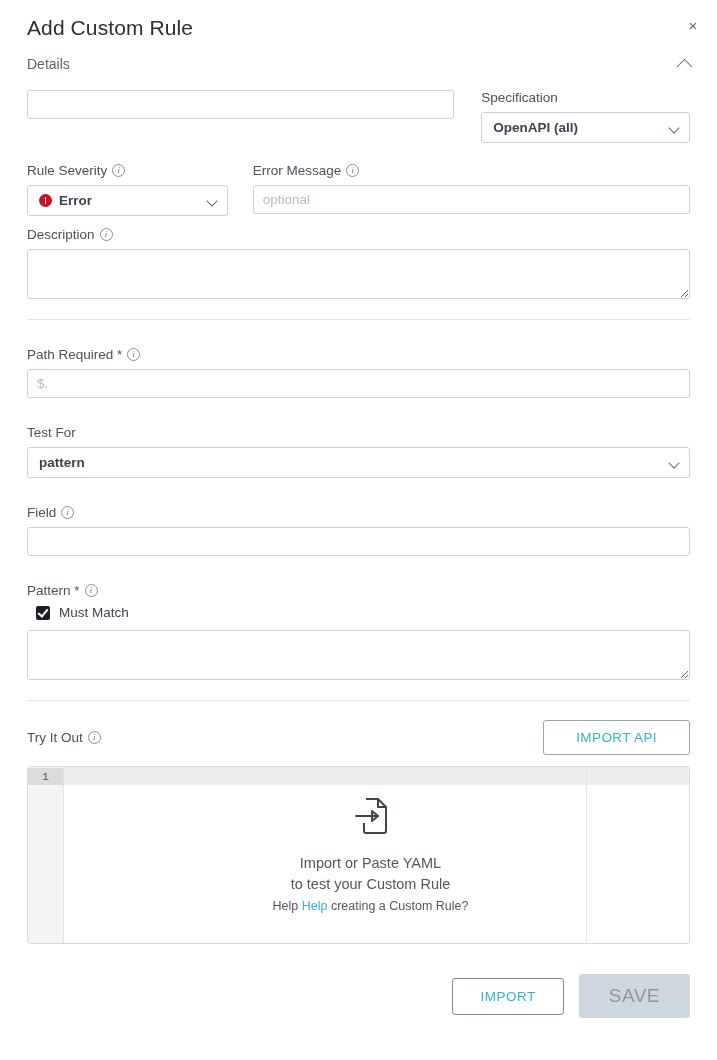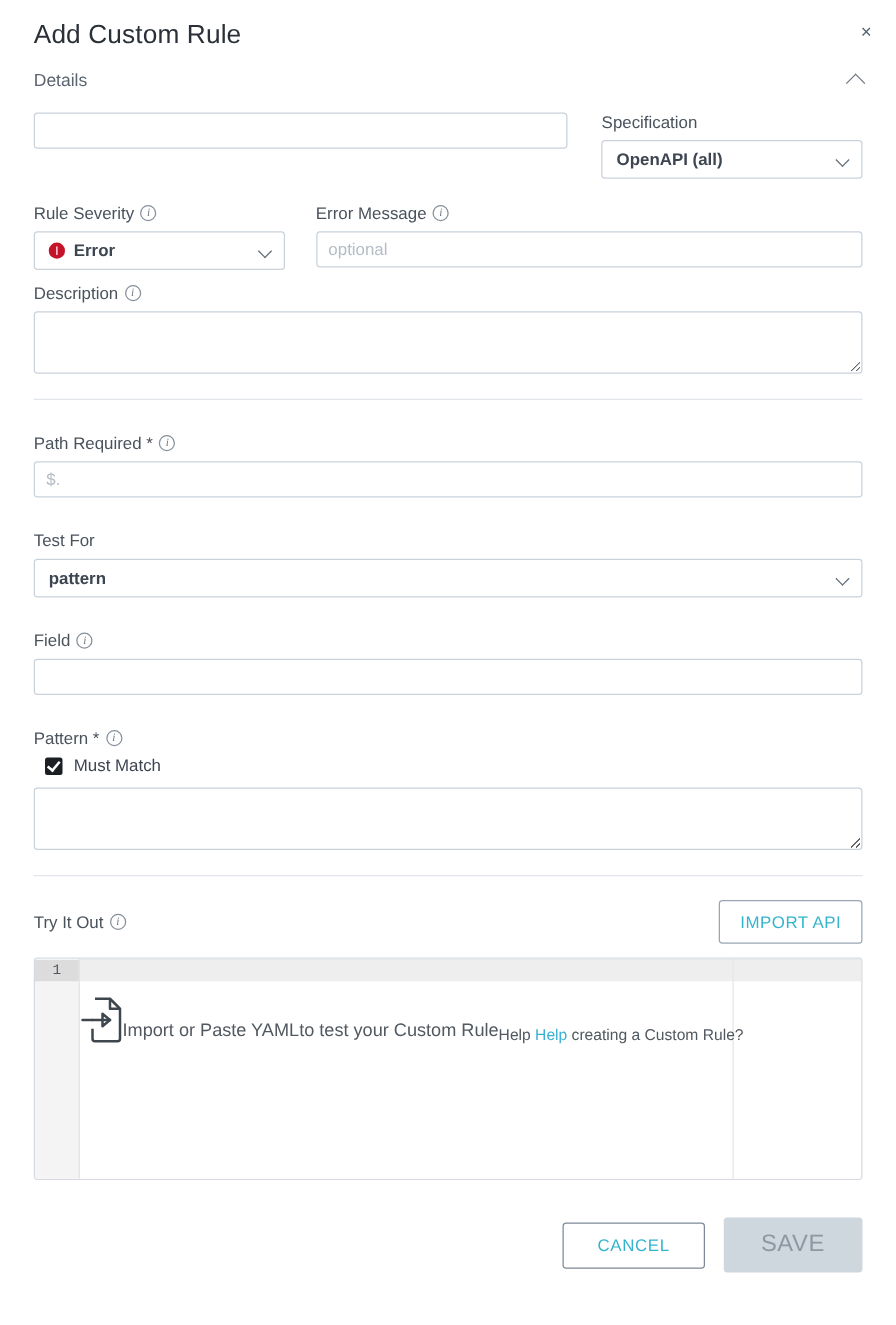--- a/index.html
+++ b/index.html
@@ -208,21 +208,21 @@
     display: flex; align-items: center; gap: 5px;
   }
   .import-btn {
     border: 1px solid #9aa6b4;
     border-radius: 3px;
     background: #fff;
     color: #34b4cc;
     font-size: 13.5px;
     font-family: "Liberation Sans", sans-serif;
     letter-spacing: .4px;
-    padding: 9px 16px;
+    padding: 9px 32px;
     cursor: pointer;
   }
 
   
   .editor {
     margin-top: 11px;
     height: 178px;
     border: 1px solid #d5dbe1;
     border-radius: 3px;
     background: #fff;
@@ -261,21 +261,21 @@
     top: 0; bottom: 0;
     left: 522px;
     width: 1px;
     background: #e6e6e6;
   }
   .dropzone {
     position: absolute;
     left: 0; right: 12px;
     top: 30px;
     display: flex;
-    flex-direction: row;
+    flex-direction: column;
     align-items: center;
     pointer-events: none;
   }
   .dz-icon { margin-bottom: 14px; }
   .dz-line1, .dz-line2 {
     font-size: 14.5px;
     color: #51585f;
     line-height: 21px;
   }
   .dz-help {
@@ -449,17 +449,17 @@
           </svg>
         </span>
         <span class="dz-line1">Import or Paste YAML</span>
         <span class="dz-line2">to test your Custom Rule</span>
         <span class="dz-help"><span>Help </span><a>Help</a><span> creating a Custom Rule?</span></span>
       </div>
     </div>
   </div>
 
   <div class="footer">
-    <button class="btn-cancel">CANCEL</button>
+    <button class="btn-cancel">IMPORT</button>
     <button class="btn-save" disabled="">SAVE</button>
   </div>
 
 </div>
 
 </body></html>

